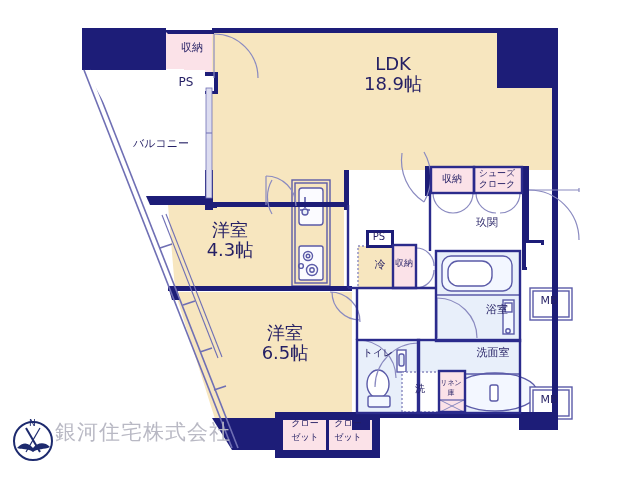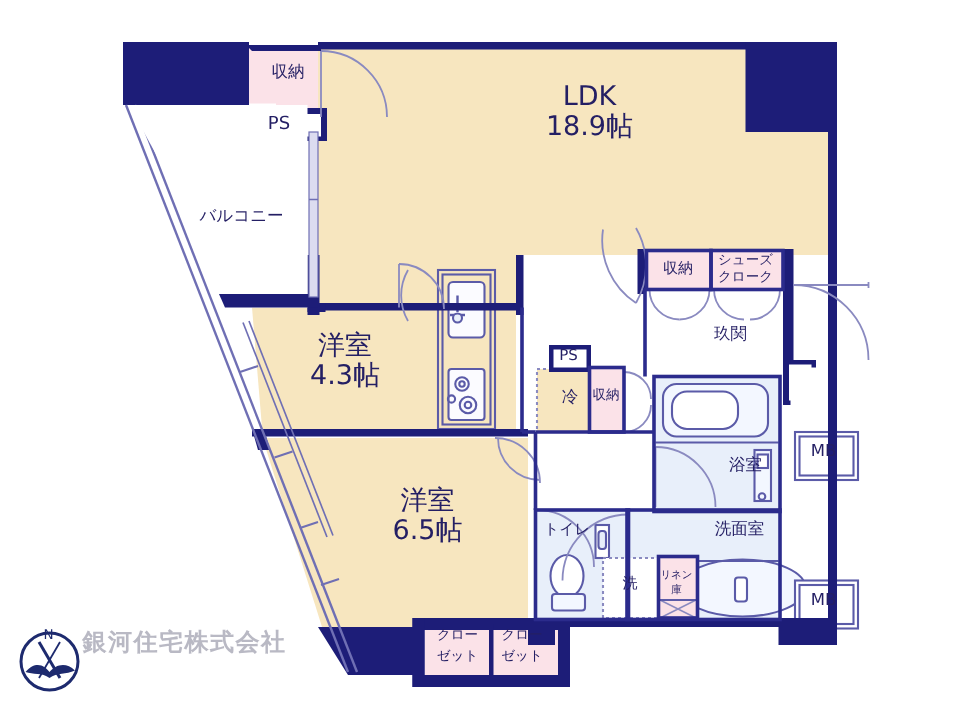--- a/index.html
+++ b/index.html
@@ -7,25 +7,25 @@
     width:640px;height:480px;
     font-family:"DejaVu Sans","Liberation Sans",sans-serif;
     overflow:hidden;
     position:relative;
   }
   #plan{position:absolute;left:0;top:0;width:640px;height:480px;}
   .logo-text{
     position:absolute;
     left:55px;top:418px;
     font-family:"DejaVu Sans","Liberation Sans",sans-serif;
-    font-size:16px;
+    font-size:21px;
     letter-spacing:1px;
     color:#b9b9c4;
     white-space:nowrap;
-    font-weight:bold;
+    font-weight:normal;
   }
 </style>
 </head>
 <body>
 
 <svg id="plan" viewBox="0 0 640 480" xmlns="http://www.w3.org/2000/svg">
 
   <rect x="0" y="0" width="640" height="480" fill="#ffffff"></rect>
 
   <g>

